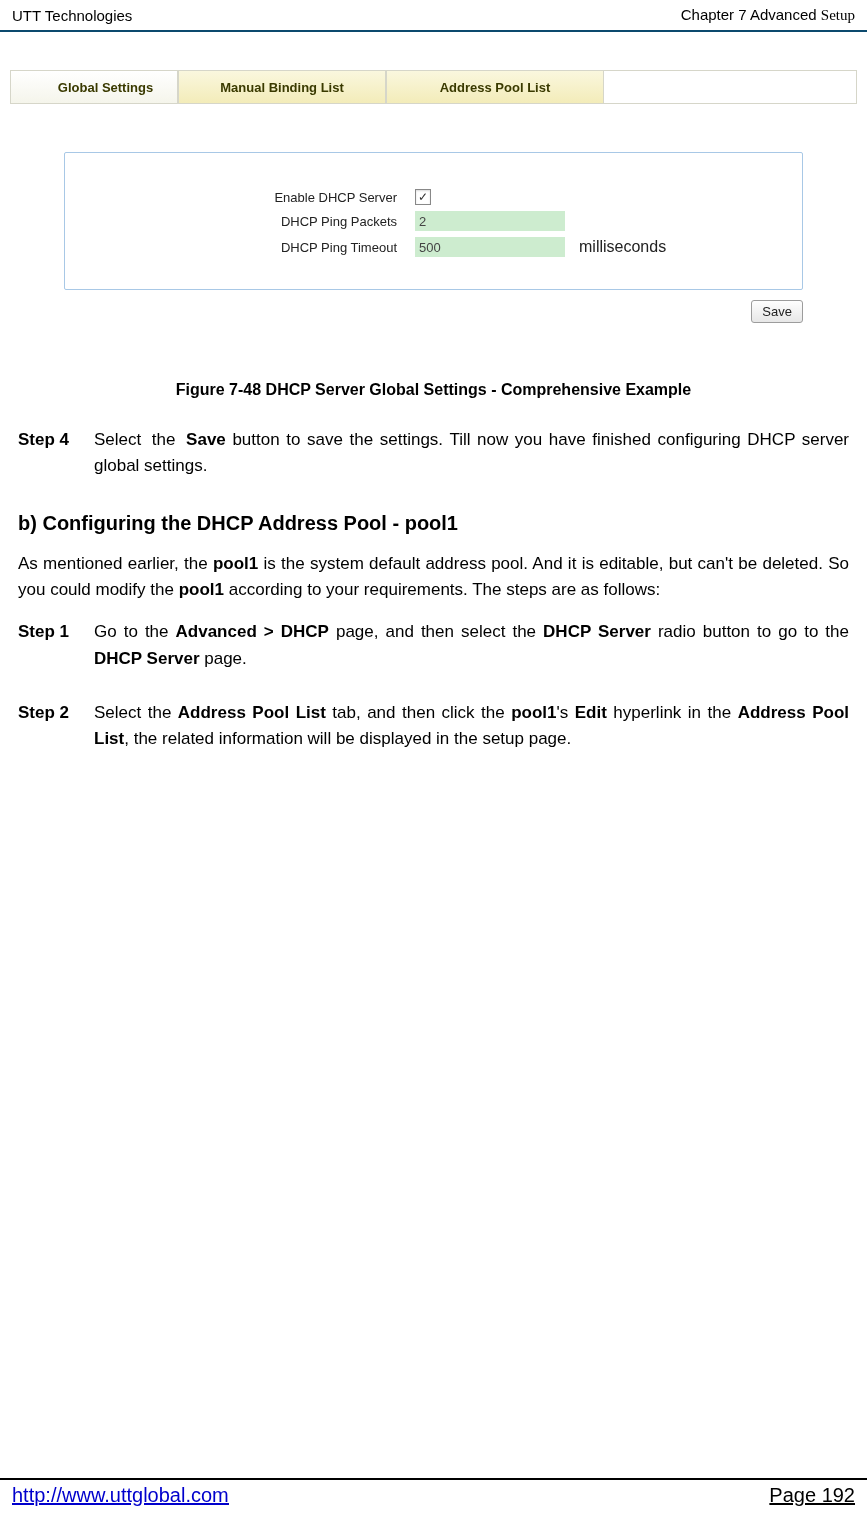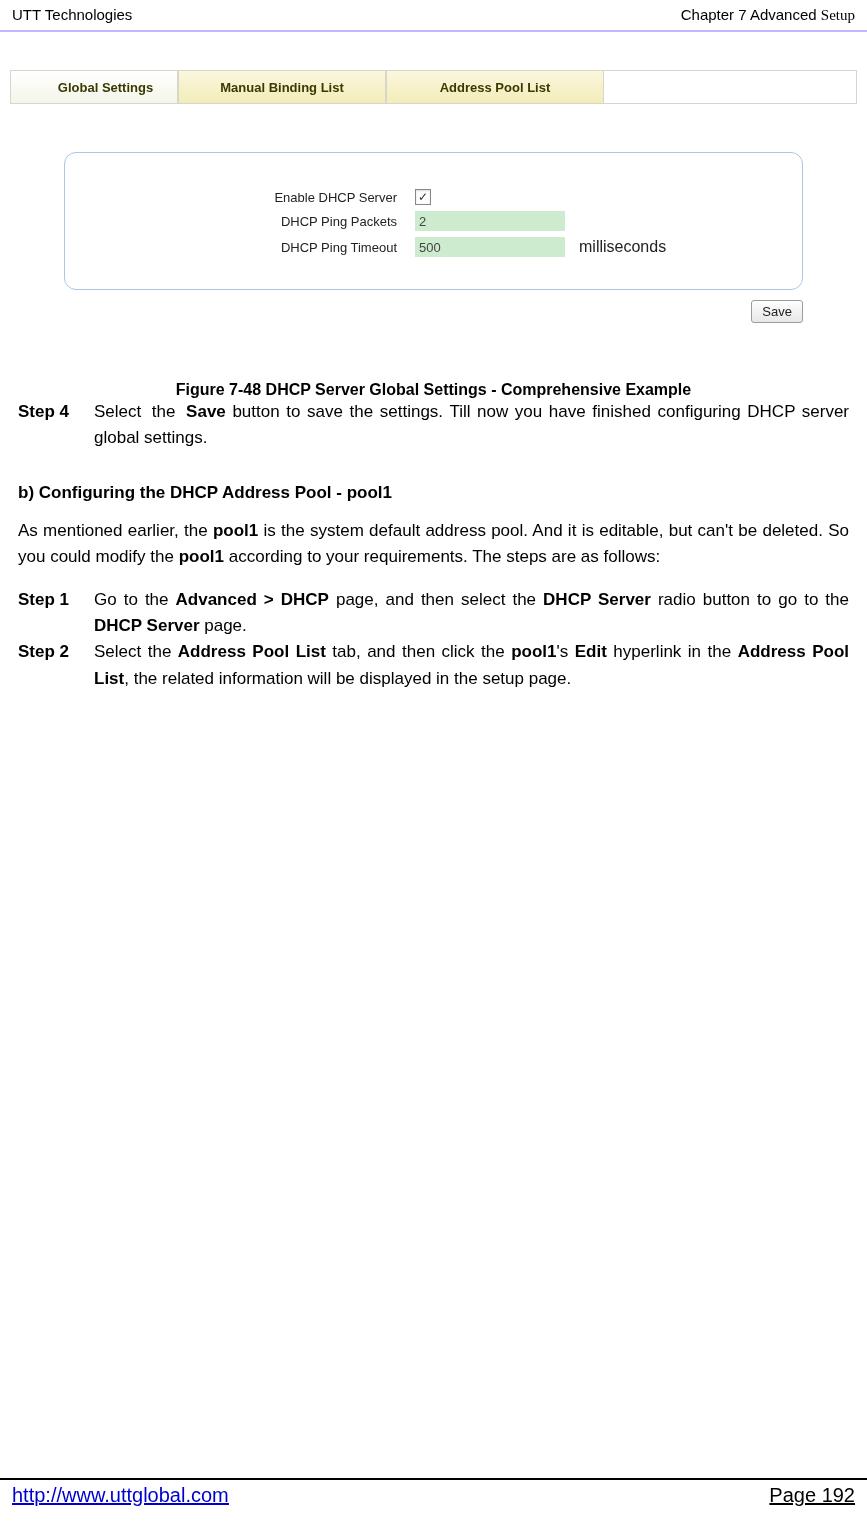--- a/index.html
+++ b/index.html
@@ -13,21 +13,22 @@
       height: 1523px;
       background: #fff;
       position: relative;
       color: #000;
     }
     .page-header {
       display: flex;
       justify-content: space-between;
       padding: 6px 12px;
       font-size: 15px;
-      border-bottom: 2px solid #c4b5fd;
+      border-bottom: 2px solid #0c4a6e;
+      align-items: center;
     }
     .page-header .left { }
     .page-header .right { }
     .content {
       padding: 18px 10px 0 10px;
     }
     .tabs-row {
       display: flex;
       width: 100%;
       height: 34px;
@@ -57,21 +58,21 @@
     .tab-manual-settings { width: 222px; }
     .tab-address-pool { width: 218px; }
     .tab-spacer {
       flex: 1;
       border-left: none;
       background: #fff;
     }
     .settings-panel {
       margin: 48px 54px 0 54px;
       border: 1px solid #a8c8e6;
-      border-radius: 12px;
+      border-radius: 2px;
       padding: 36px 10px 26px 10px;
       background: #fff;
     }
     .form-row {
       display: flex;
       align-items: center;
       margin-bottom: 6px;
       font-size: 13px;
     }
     .form-label {
@@ -127,32 +128,33 @@
       font-size: 16px;
       margin-top: 58px;
     }
     .body-text {
       padding: 0 8px;
       font-size: 17px;
       line-height: 1.55;
     }
     .step-block {
       display: flex;
+      margin-top: 28px;
     }
     .step-label {
       font-weight: bold;
       flex: 0 0 76px;
     }
     .step-content {
       flex: 1;
       text-align: justify;
     }
     .section-heading {
       font-weight: bold;
-      font-size: 17px;
+      font-size: 20px;
       margin-top: 28px;
       margin-bottom: 12px;
     }
     .para {
       text-align: justify;
       margin-top: 6px;
     }
     .page-footer {
       position: absolute;
       bottom: 16px;

